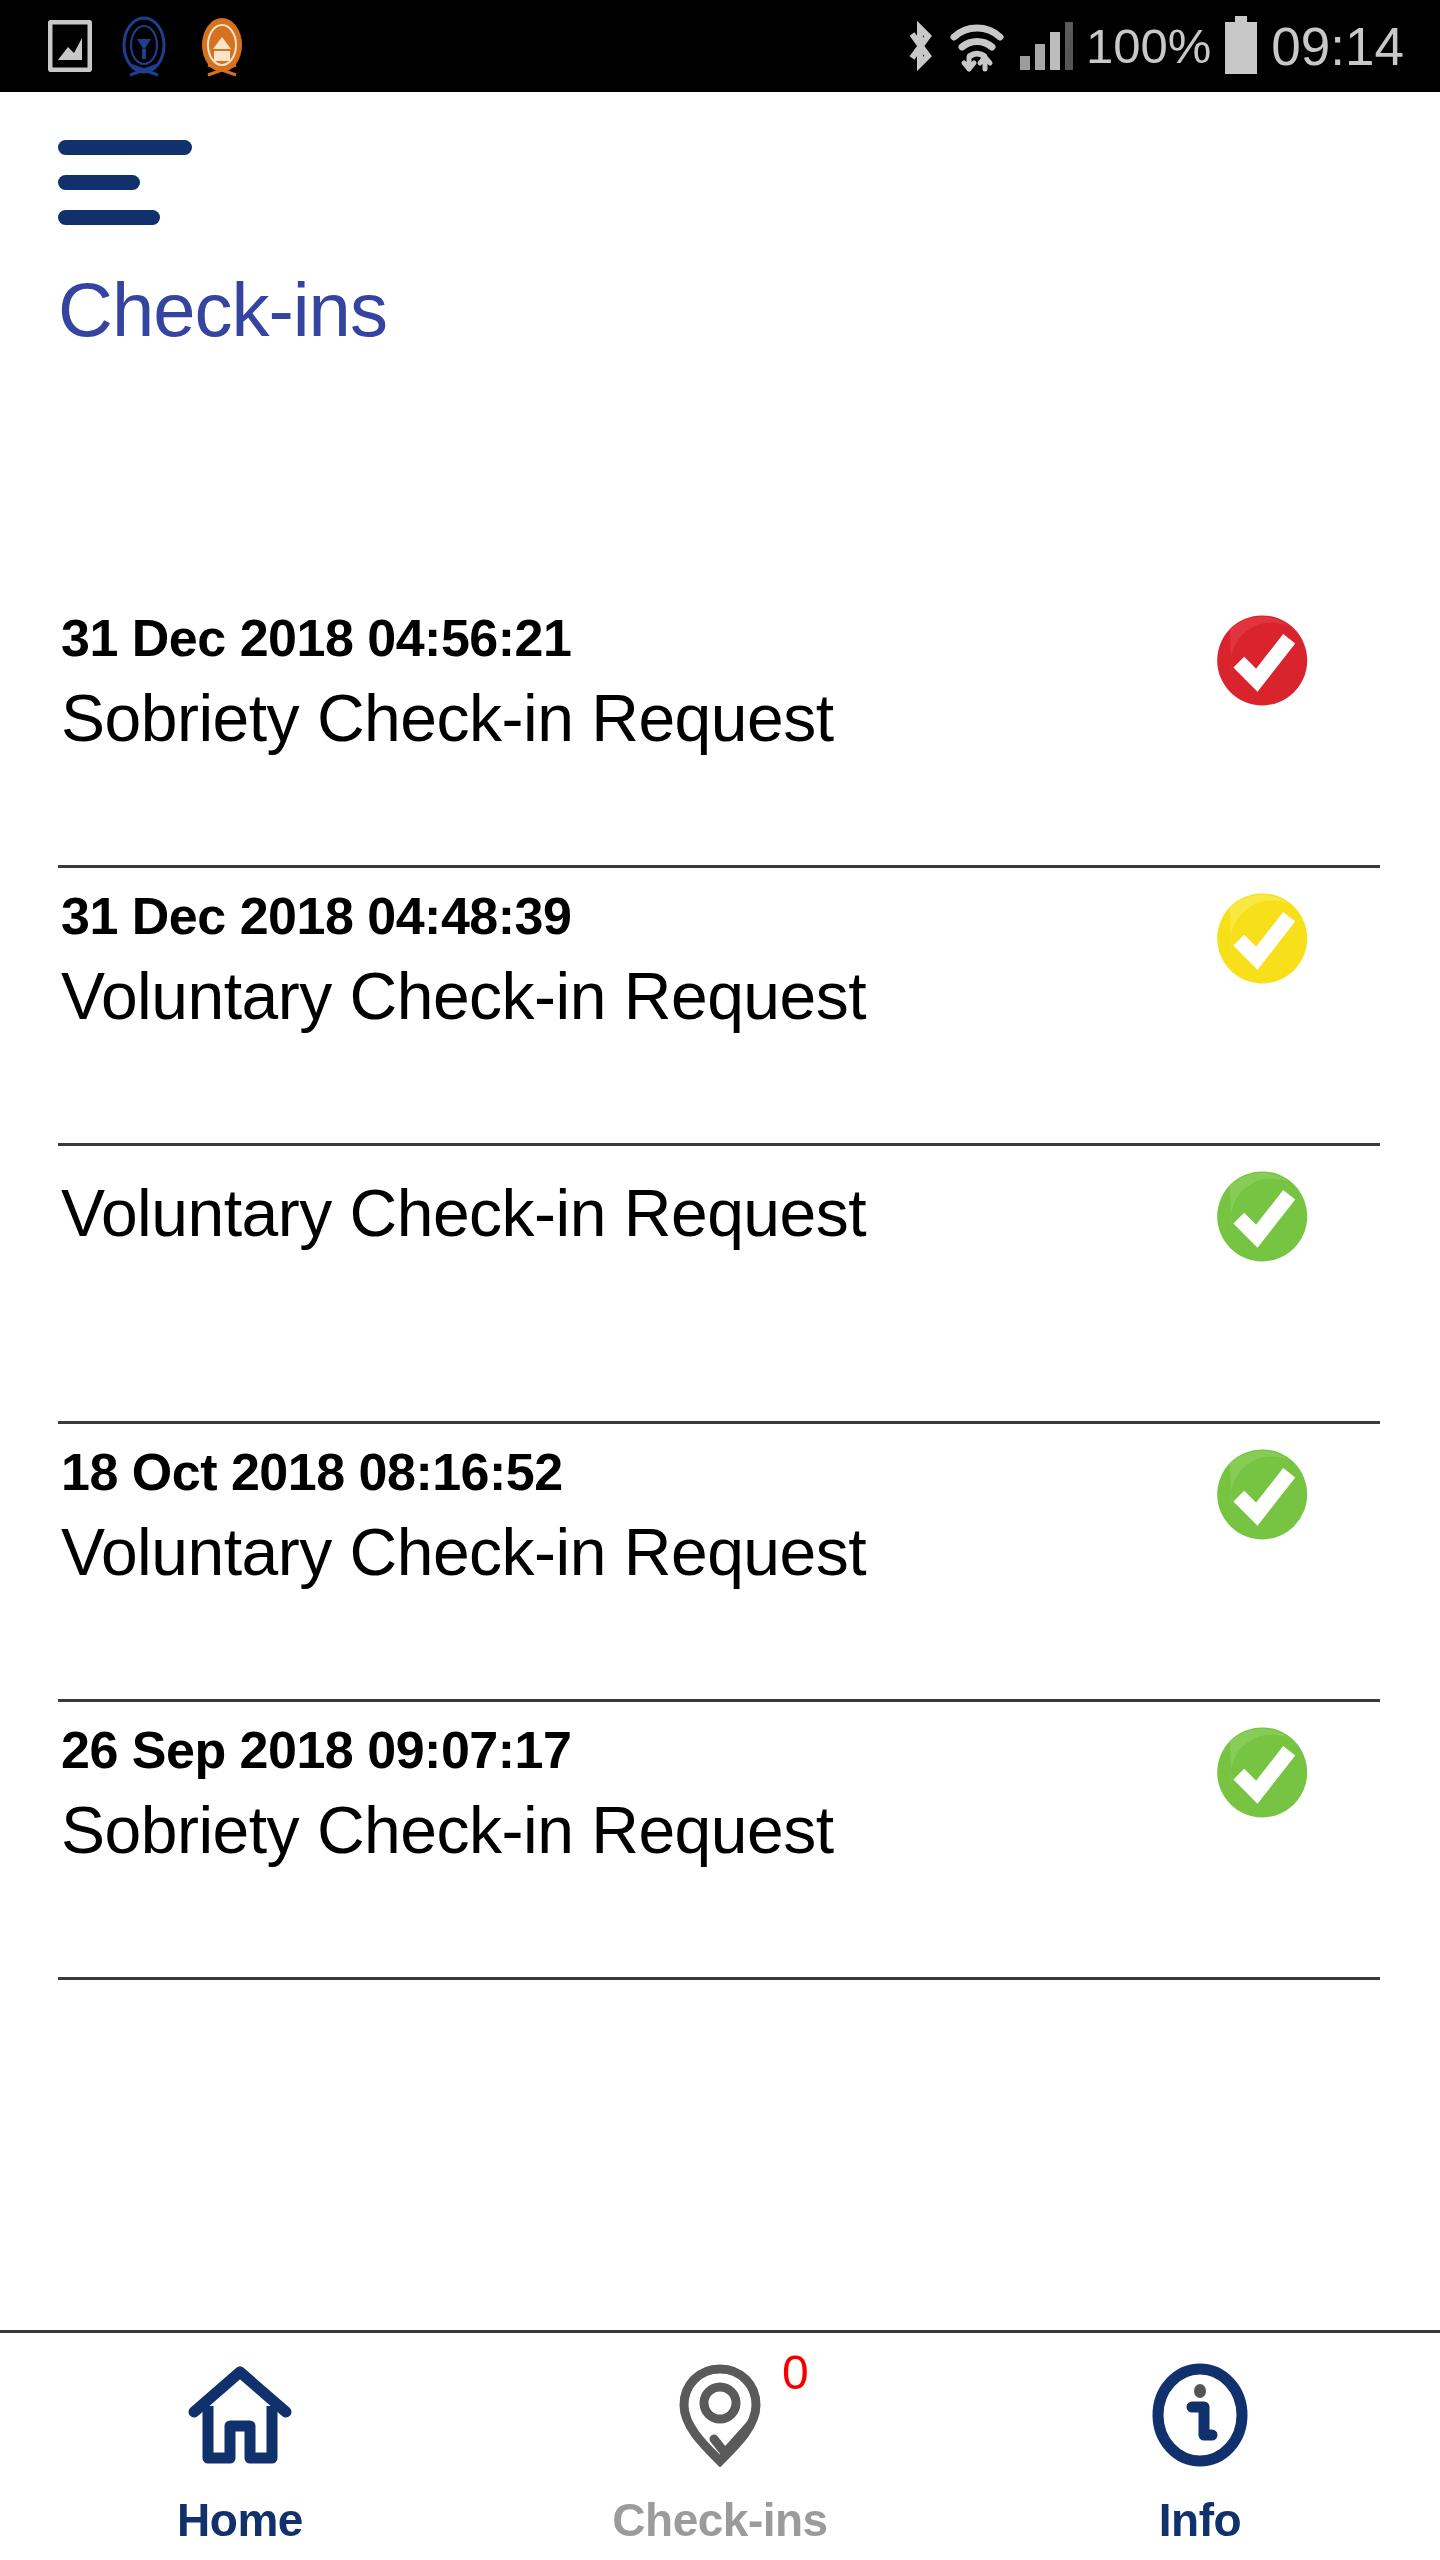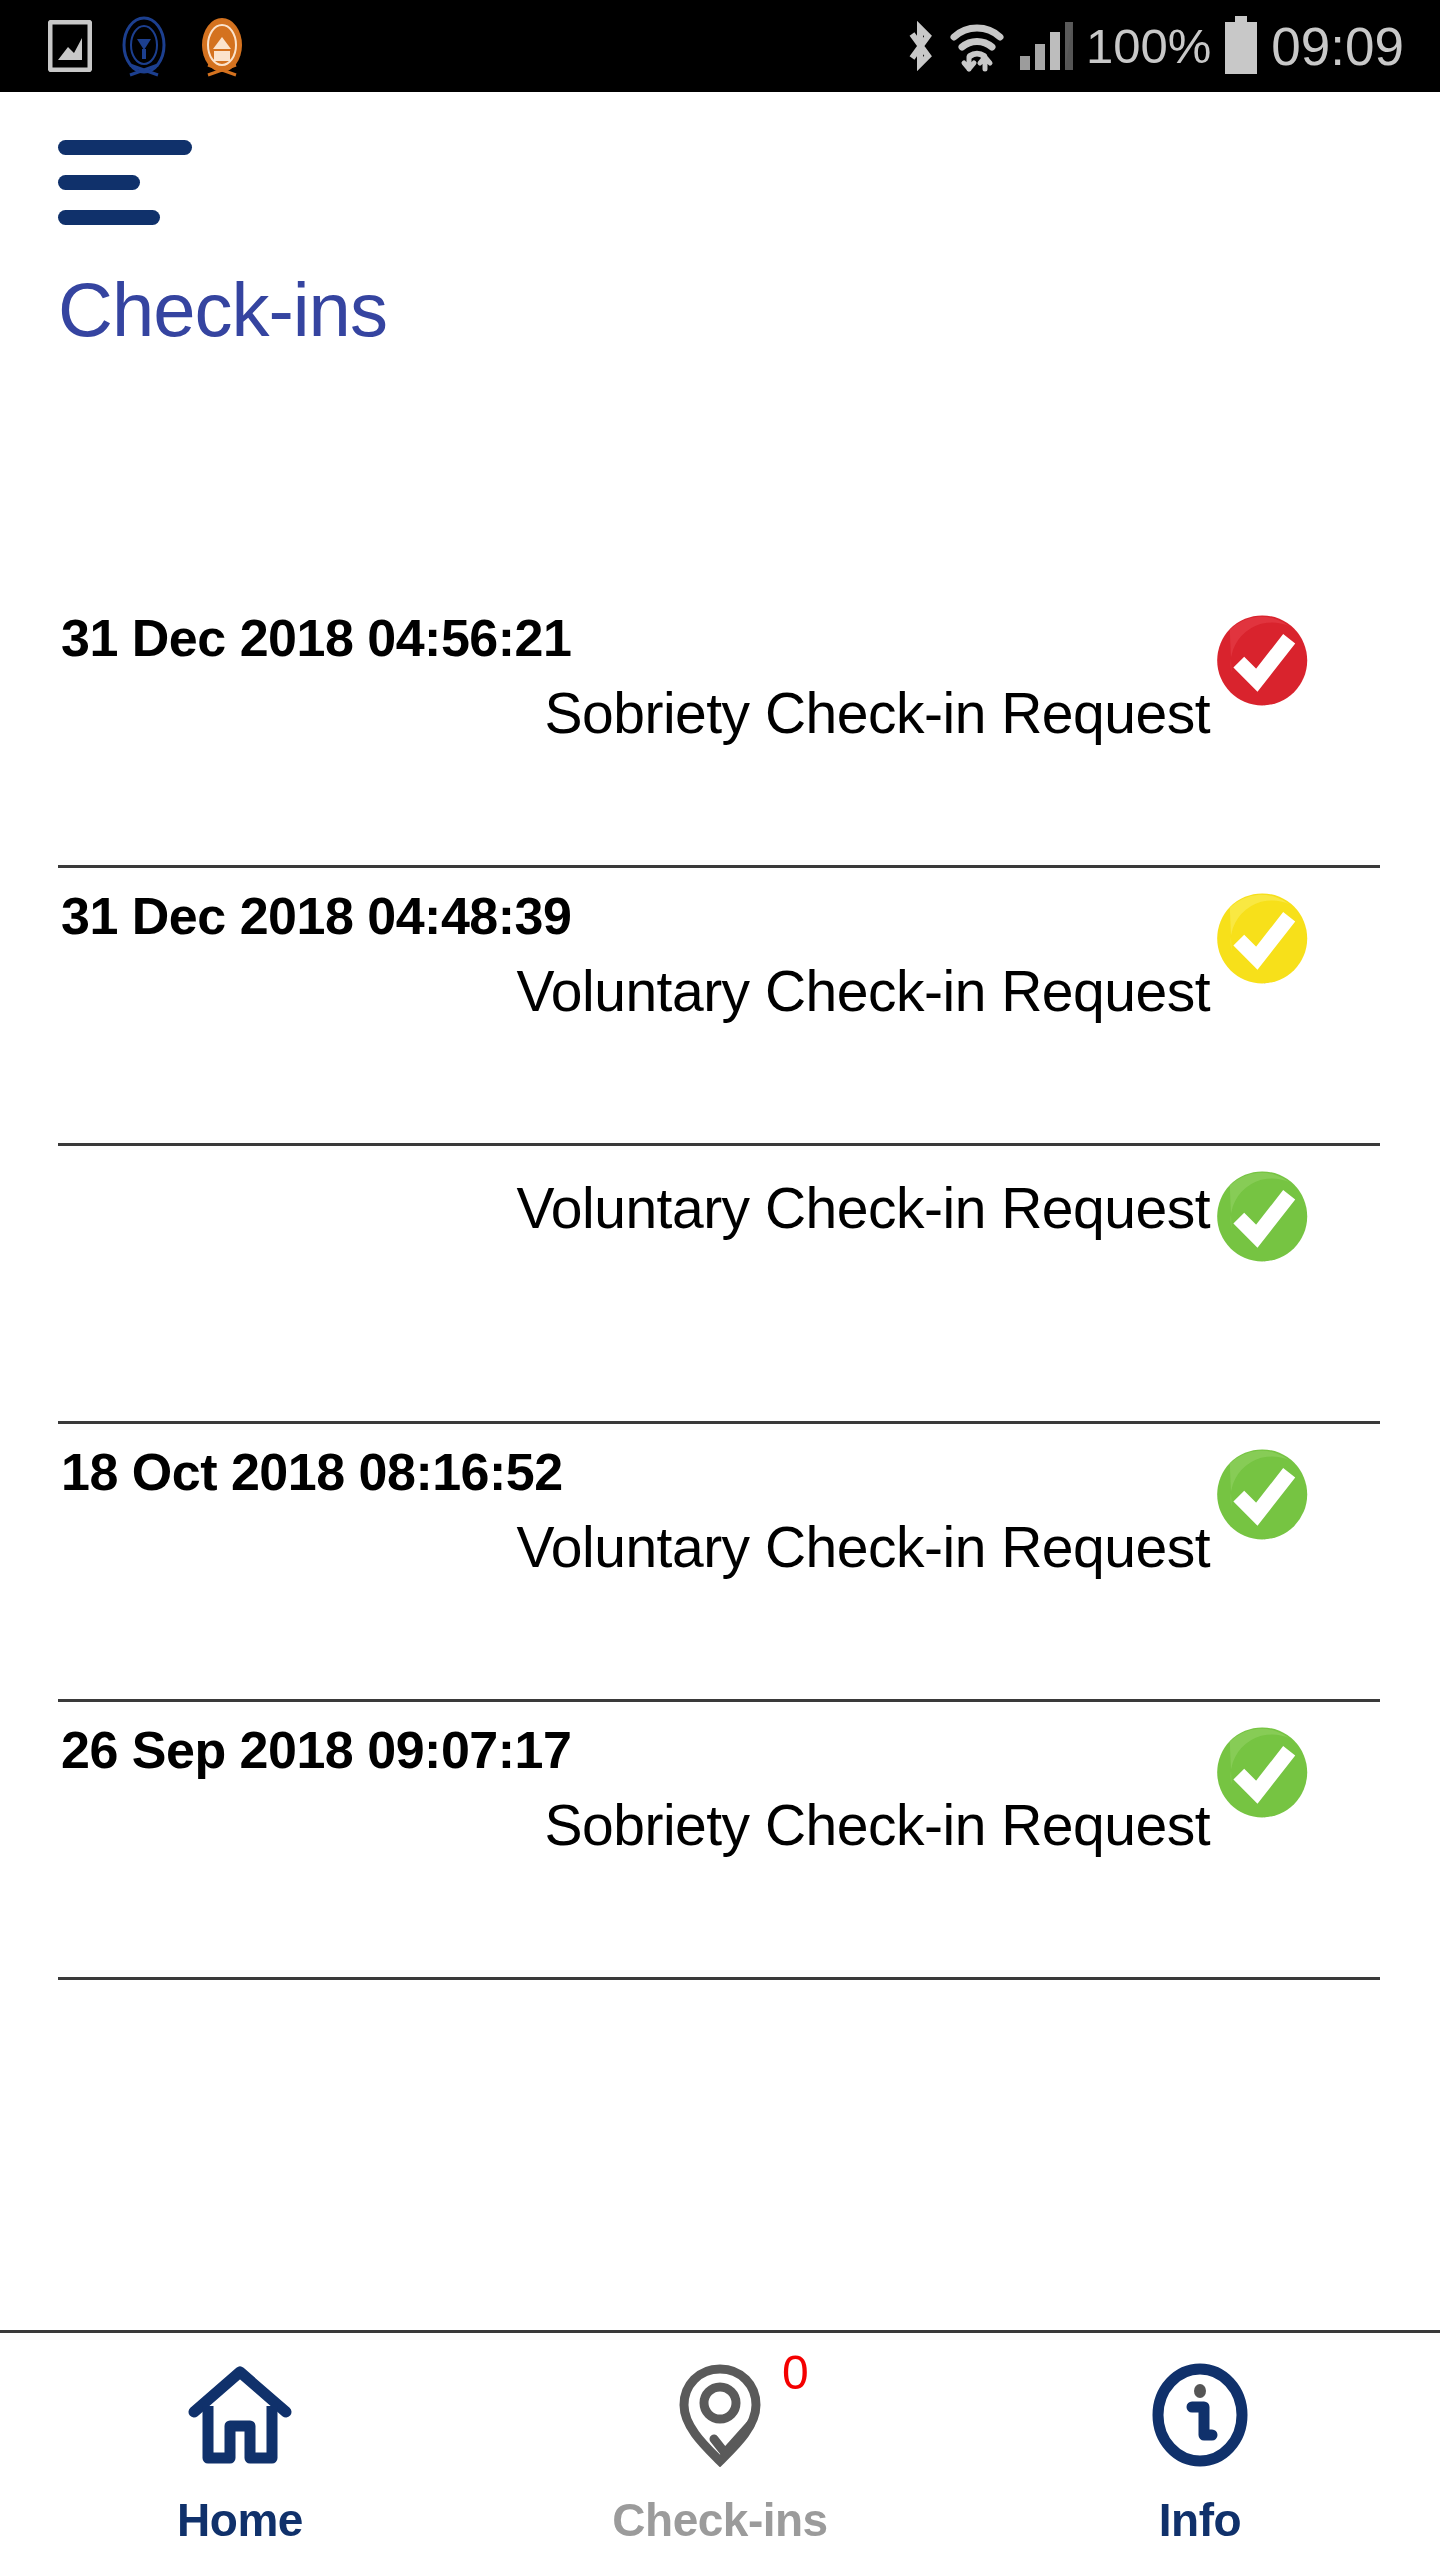--- a/index.html
+++ b/index.html
@@ -61,24 +61,23 @@
     height:278px;
     display:flex; align-items:flex-start;
     cursor:pointer;
   }
   .row-text { padding-left:61px; padding-top:18px; flex:1 1 auto; }
   .row-date {
     font-size:52px; font-weight:bold; color:#000;
     line-height:1.18; white-space:nowrap; letter-spacing:-0.5px;
   }
   .row-title {
-    font-size:57px; font-weight:400; color:#000;
+    font-size:66px; font-weight:400; color:#000;
     line-height:1.2; white-space:nowrap; margin-top:10px;
     letter-spacing:-0.5px;
-    text-align:right;
   }
   .row-badge {
     flex:0 0 auto; width:230px;
     display:flex; justify-content:flex-start; padding-top:20px;
   }
   .divider {
     position:absolute; left:58px; bottom:0;
     width:1322px; height:3px; background:#3a3a3a;
   }
   .badge-svg { width:108px; height:108px; display:block; }
@@ -157,21 +156,21 @@
         <path d="M19 50 h10 v-26 h-10 z" fill="#a8a8a8"></path>
         <path d="M34 50 h10 v-38 h-10 z" fill="#bdbdbd"></path>
         <path d="M49 50 L49 2 L57 2 L57 50 Z" fill="#5a5a5a"></path>
         <path d="M57 2 L57 50 L49 50 Z" fill="#555"></path>
       </svg>
       <span class="sb-text">100%</span>
       <svg class="sb-icon" width="40" height="60" viewBox="0 0 40 60">
         <rect x="14" y="0" width="12" height="6" fill="#c8c8c8"></rect>
         <rect x="4" y="6" width="32" height="52" fill="#c8c8c8"></rect>
       </svg>
-      <span class="sb-clock">09:09</span>
+      <span class="sb-clock">09:14</span>
     </div>
   </div>
 
   <div class="hamburger">
     <div class="ham-bar b1"></div>
     <div class="ham-bar b2"></div>
     <div class="ham-bar b3"></div>
   </div>
 
   <div class="page-title">Check-ins</div>

